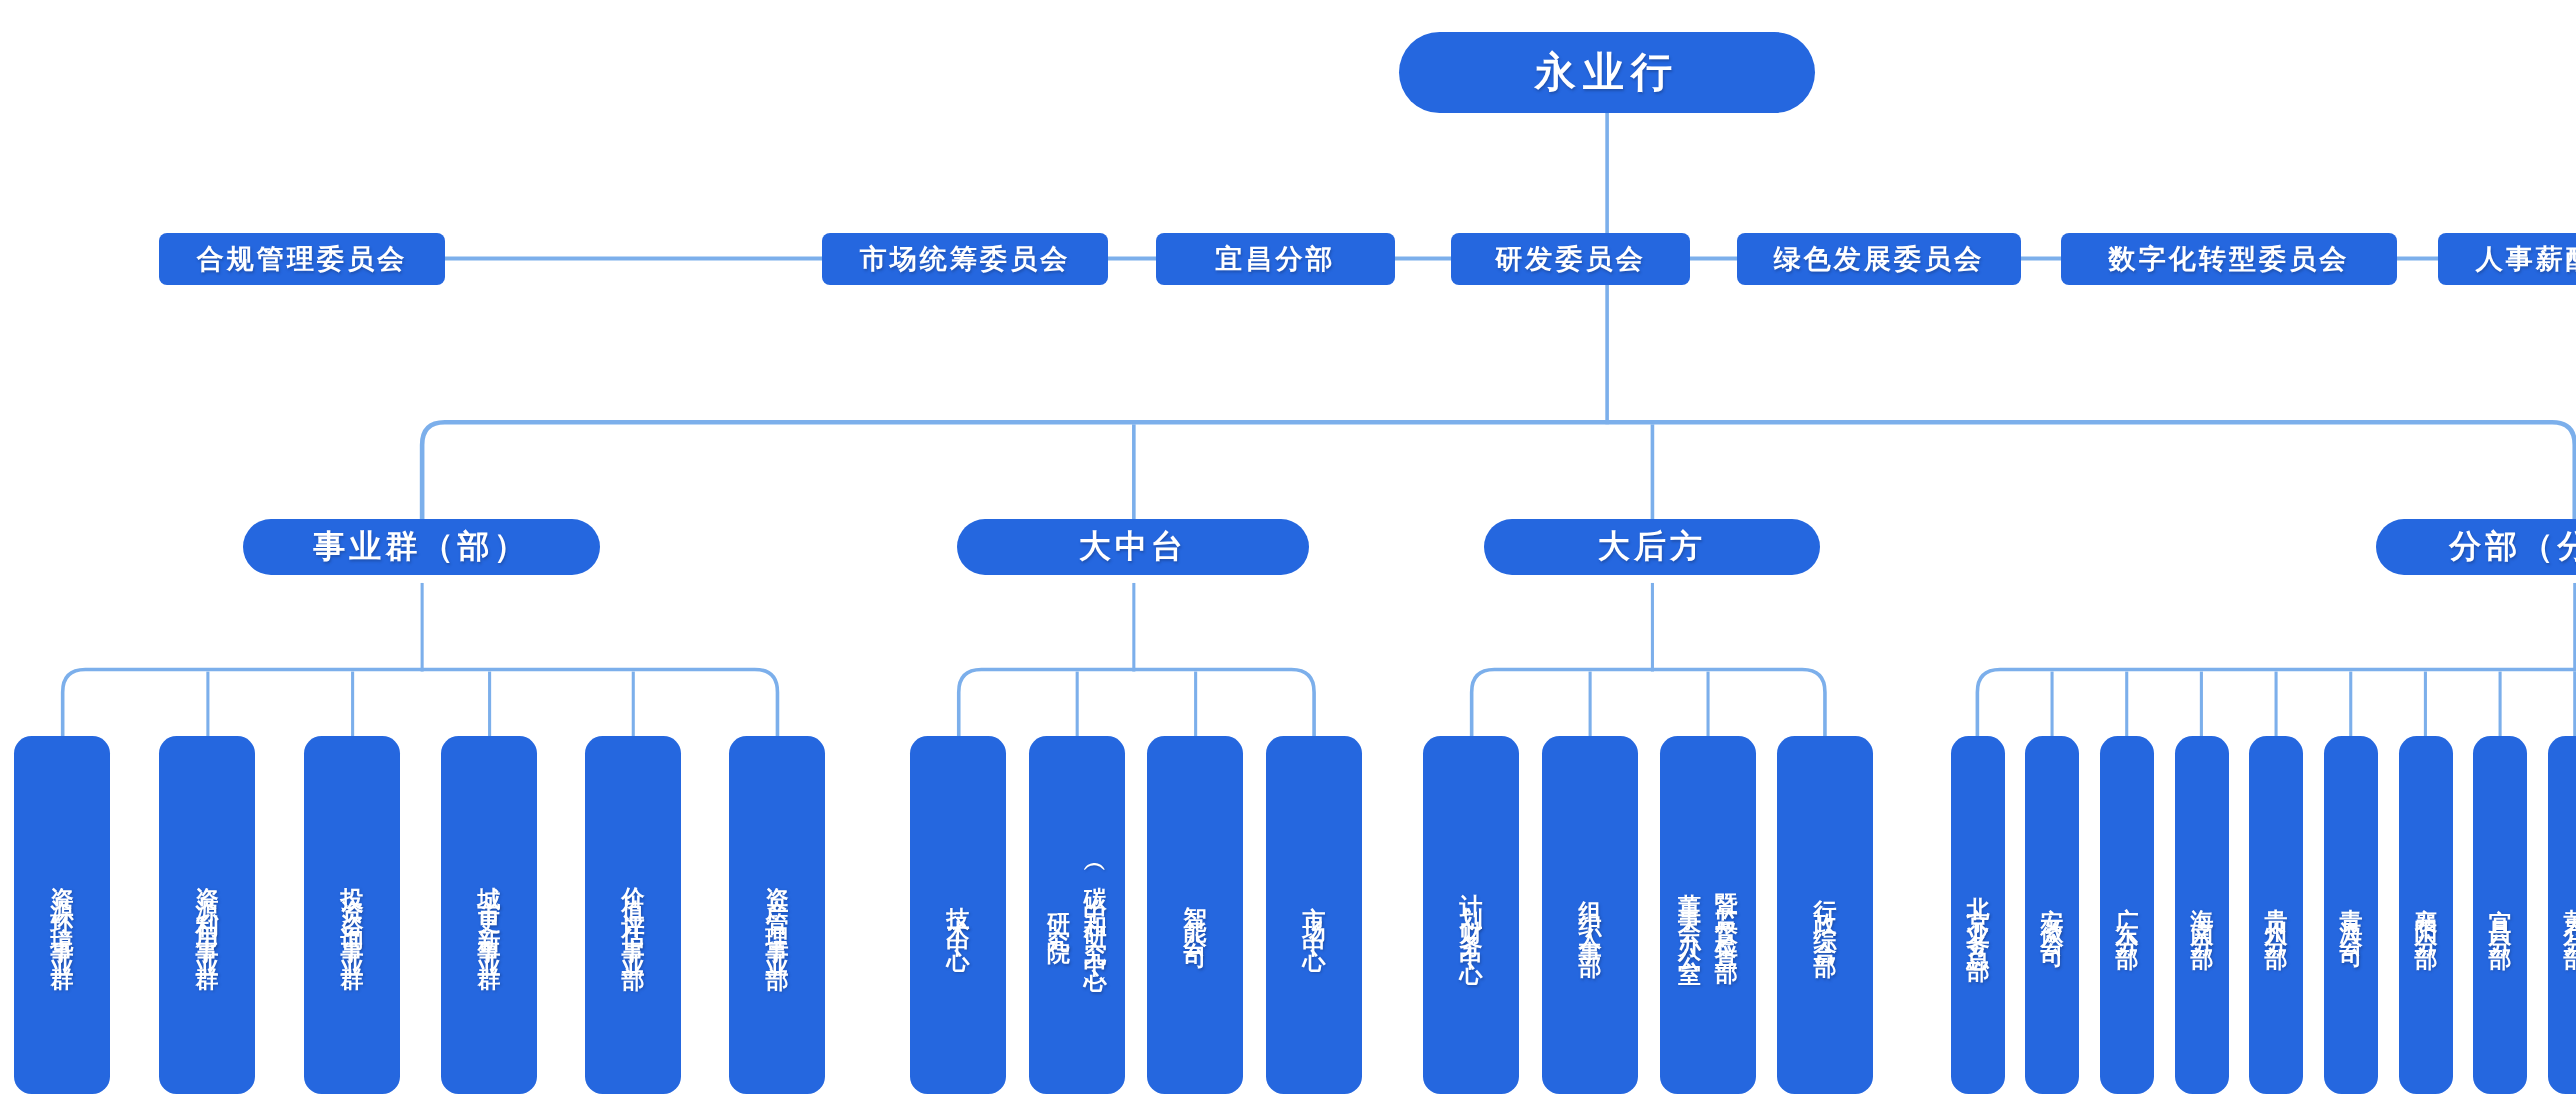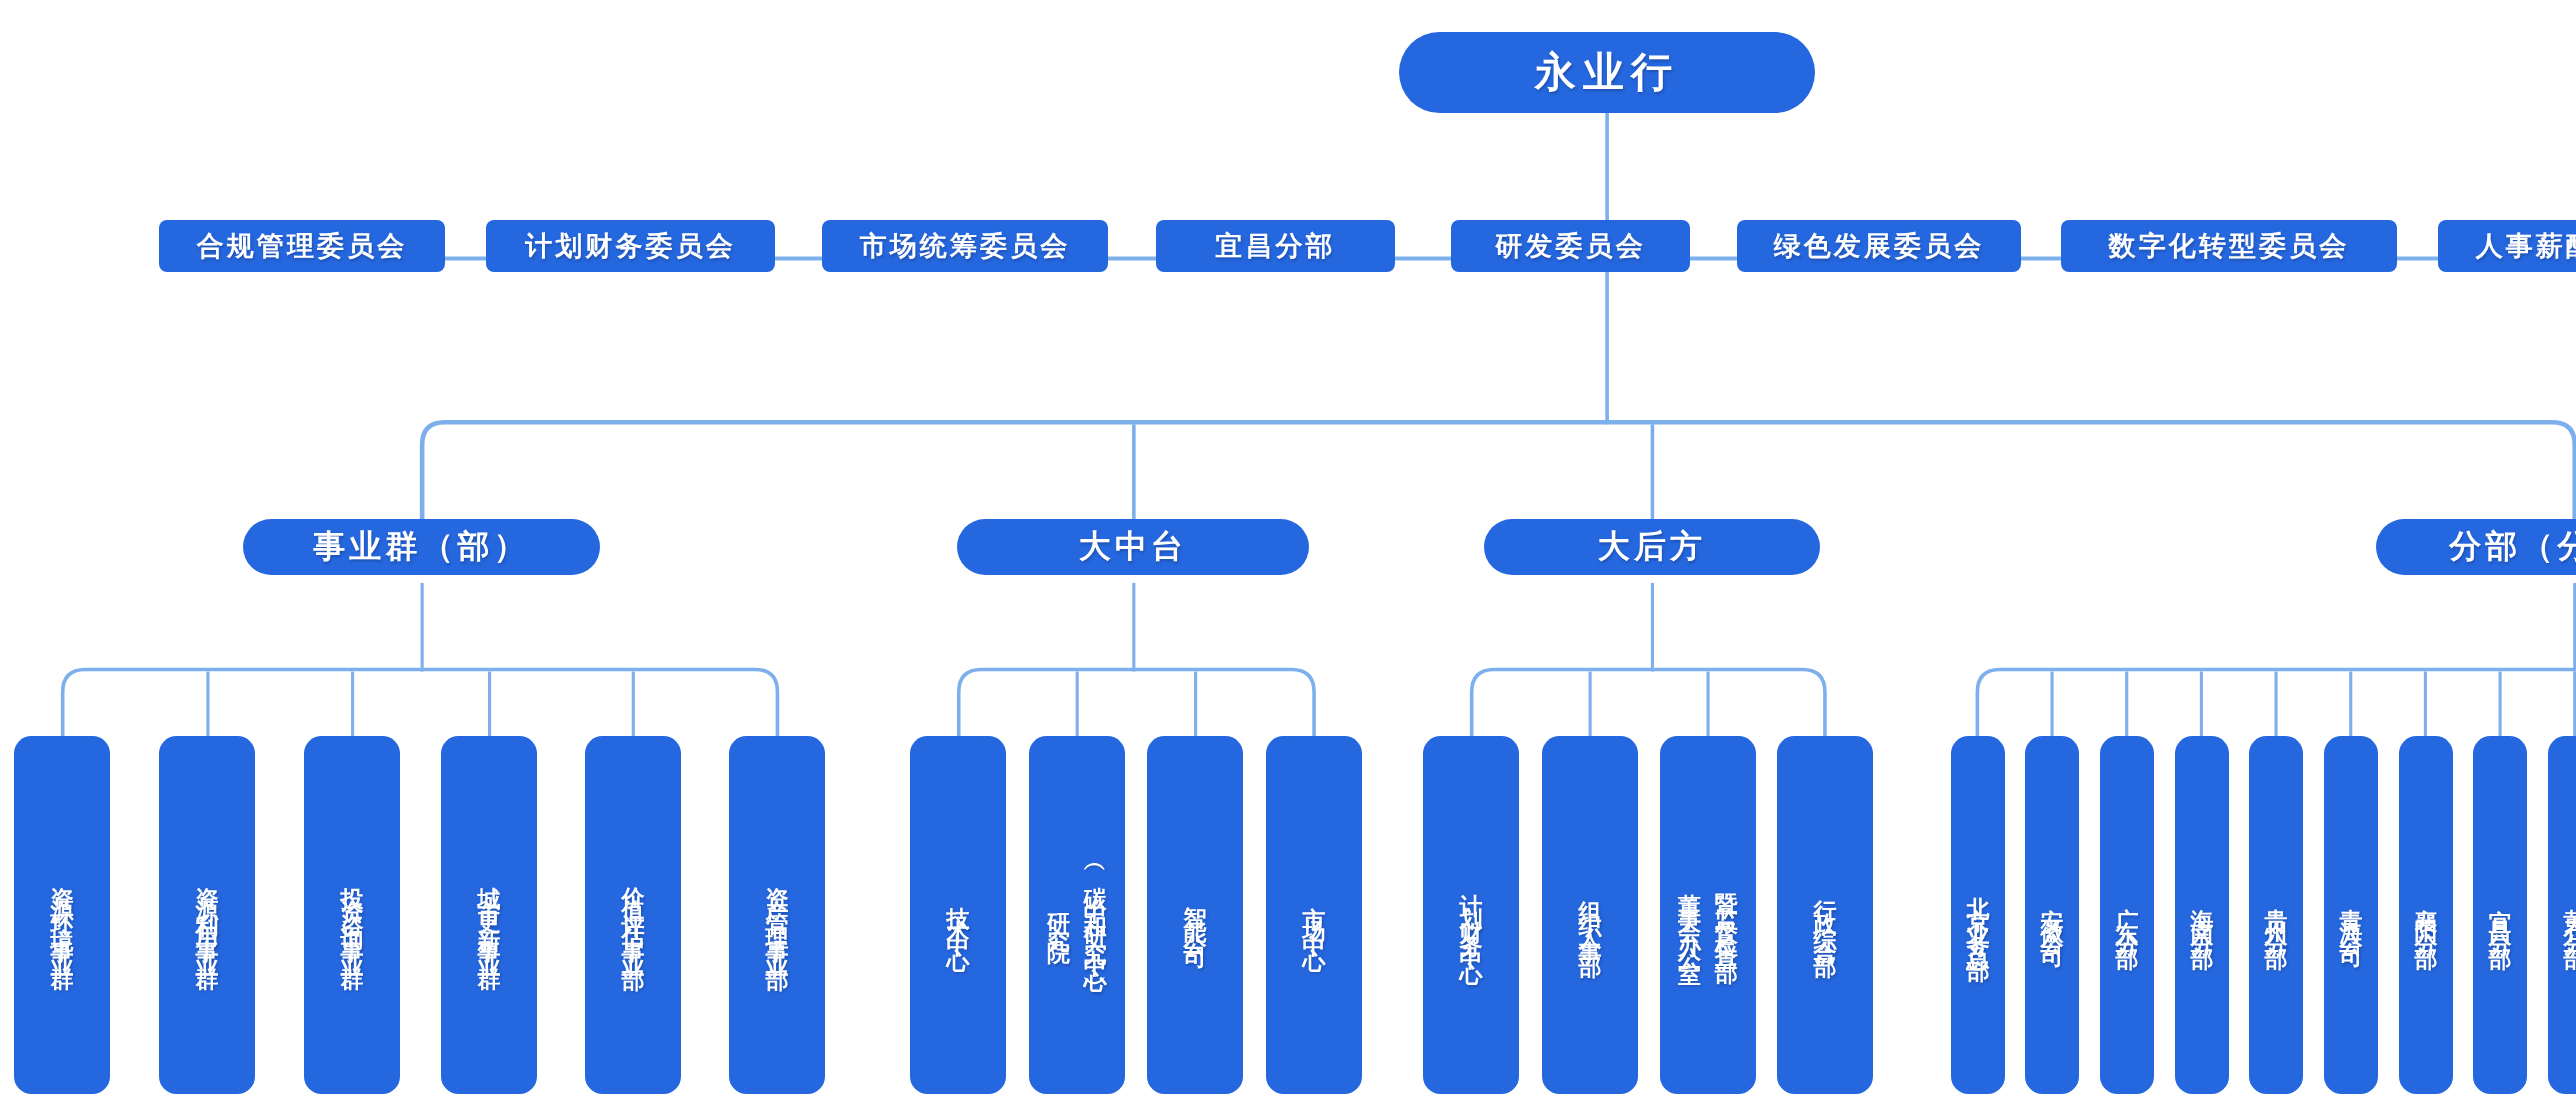--- a/index.html
+++ b/index.html
@@ -20,21 +20,21 @@
   .ln{stroke:var(--line_blue);fill:none;}
   .node{
     position:absolute;z-index:1;
     background:var(--node_blue);
     color:var(--text_white);
     display:flex;align-items:center;justify-content:center;
     font-weight:bold;
     text-shadow:1px 1.5px 2.6px rgba(20,40,90,0.35);
   }
   .root-pill{top:32px;height:81px;border-radius:41px;font-size:41px;letter-spacing:7.2px;}
-  .committee{top:220px;height:52px;border-radius:8px;font-size:27px;letter-spacing:3.1px;}
+  .committee{top:233px;height:52px;border-radius:8px;font-size:27px;letter-spacing:3.1px;}
   .group-pill{top:519px;height:56px;border-radius:33px;font-size:32px;letter-spacing:4.1px;}
   .leaf{
     top:736px;height:358px;width:96px;border-radius:17.5px;
     font-size:23px;
   }
   .leaf .lbl{
     writing-mode:vertical-lr;
     text-orientation:mixed;
     white-space:pre-line;
     text-align:center;
@@ -95,23 +95,20 @@
     <path class="ln" stroke-width="6" d="M6013 1304 V1432"></path>
   </svg>
 
   <div class="node root-pill" style="left:1399px;width:416px">
     <span class="lbl">永业行</span>
   </div>
 
   <div class="node committee" style="left:159px;width:286px">
       <span class="lbl">合规管理委员会</span>
     </div>
-  <div class="node committee" style="left:486px;width:289px">
-      <span class="lbl">计划财务委员会</span>
-    </div>
   <div class="node committee" style="left:822px;width:286px">
       <span class="lbl">市场统筹委员会</span>
     </div>
   <div class="node committee" style="left:1156px;width:239px">
       <span class="lbl">宜昌分部</span>
     </div>
   <div class="node committee" style="left:1451px;width:239px">
       <span class="lbl">研发委员会</span>
     </div>
   <div class="node committee" style="left:1737px;width:284px">

